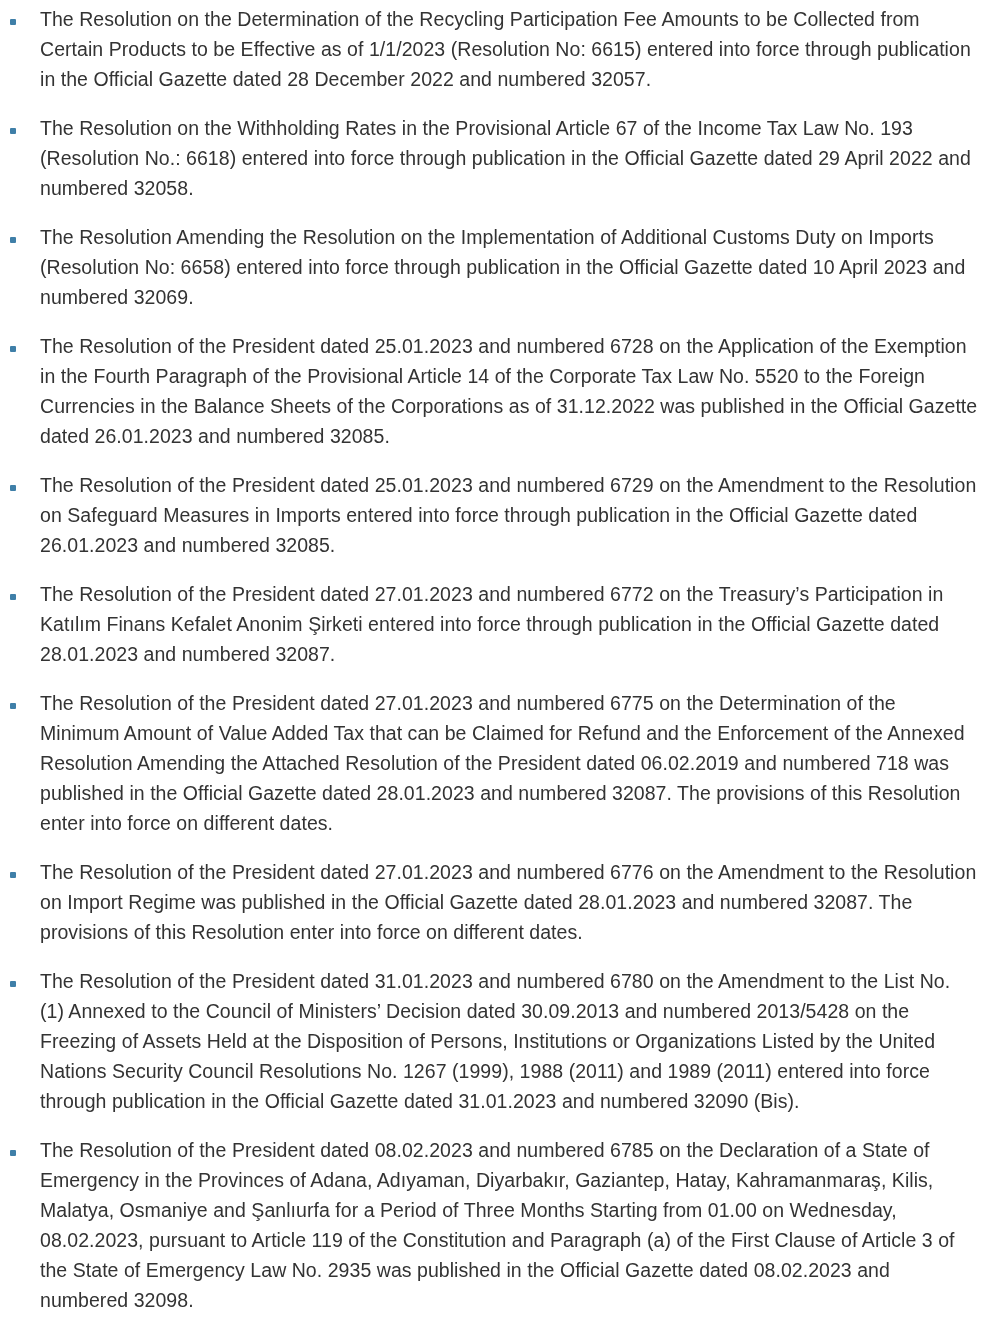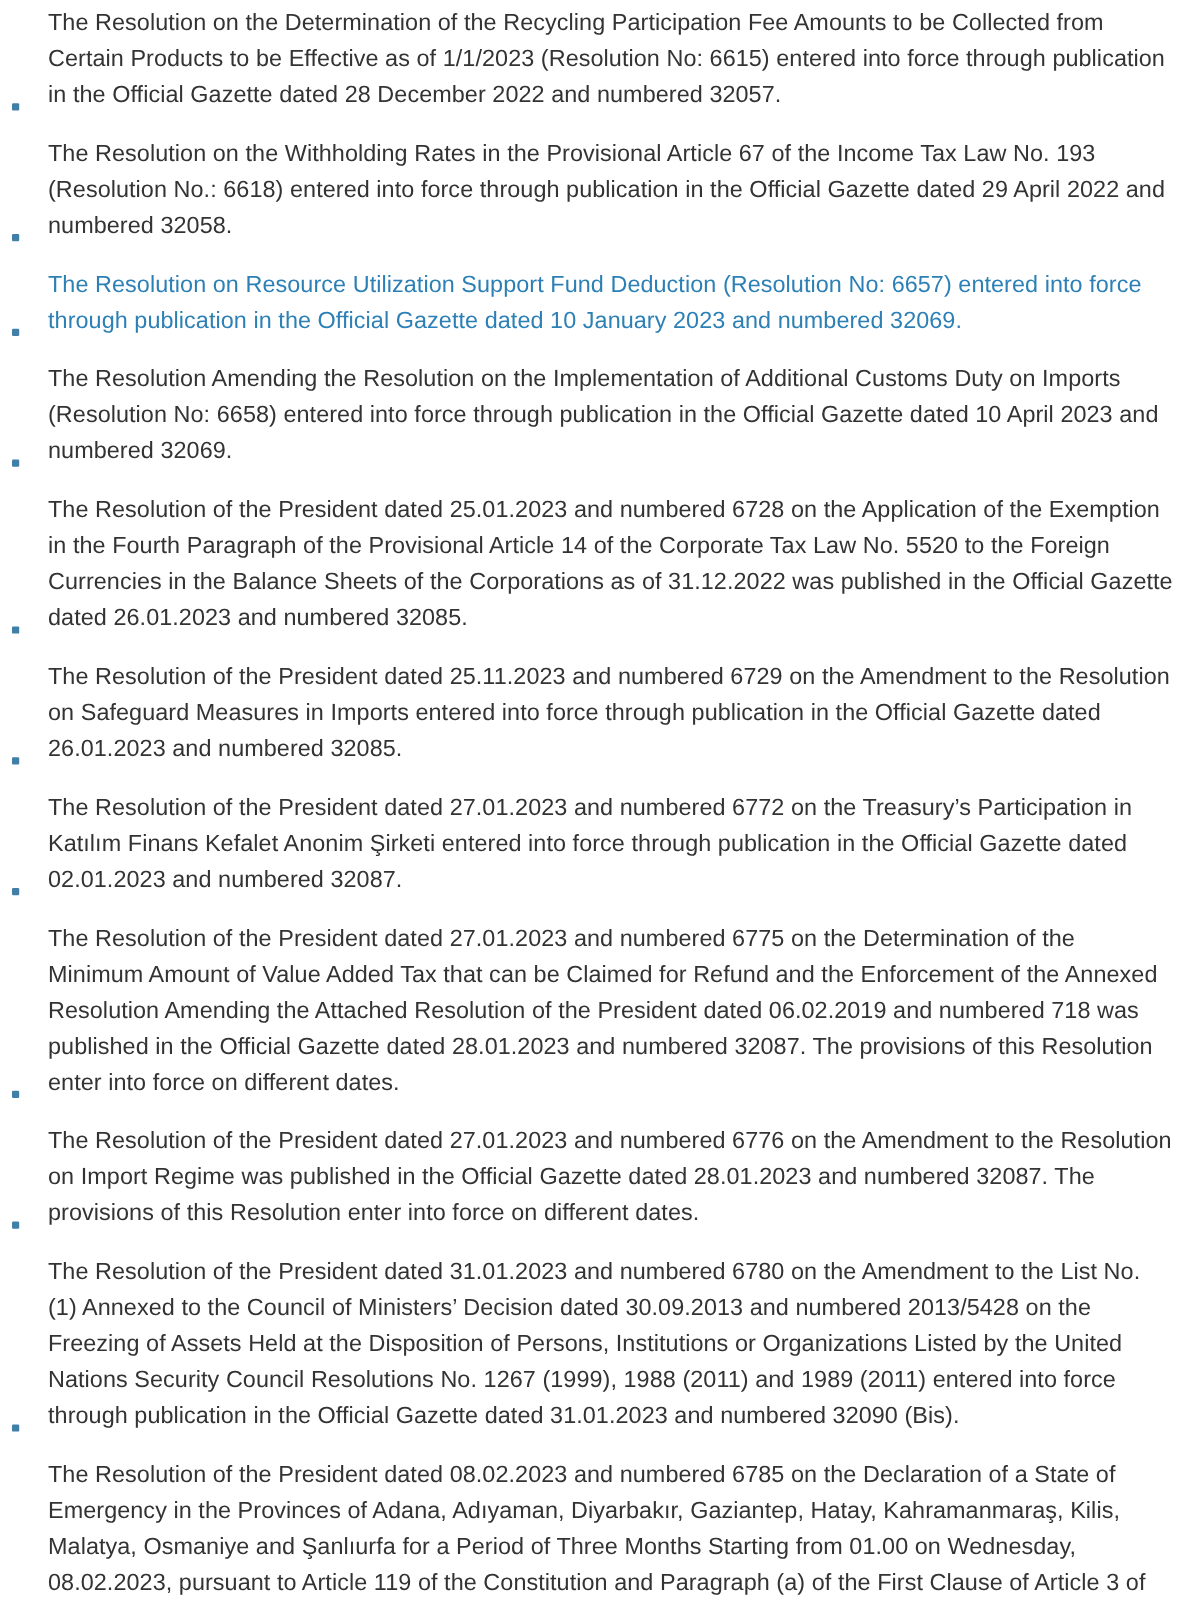--- a/index.html
+++ b/index.html
@@ -19,21 +19,21 @@
     padding: 4px 8px 10px 8px;
     background: #ffffff;
   }
   ul.bullet-list {
     list-style: none;
     margin: 0;
     padding: 0;
   }
   li.bullet-item {
     display: flex;
-    align-items: flex-end;
+    align-items: flex-start;
     margin: 0 0 19px 0;
   }
   li.bullet-item:last-child {
     margin-bottom: 0;
   }
   .bullet-marker {
     flex: 0 0 auto;
     width: 30px;
     padding-top: 10px;
     font-size: 13px;
@@ -70,43 +70,39 @@
     <li class="bullet-item">
       <span class="bullet-marker"><span class="sq"></span></span>
       <span class="bullet-text">The Resolution on the Determination of the Recycling Participation Fee Amounts to be Collected from Certain Products to be Effective as of 1/1/2023 (Resolution No: 6615) entered into force through publication in the Official Gazette dated 28 December 2022 and numbered 32057.</span>
     </li>
 
     <li class="bullet-item">
       <span class="bullet-marker"><span class="sq"></span></span>
       <span class="bullet-text">The Resolution on the Withholding Rates in the Provisional Article 67 of the Income Tax Law No. 193 (Resolution No.: 6618) entered into force through publication in the Official Gazette dated 29 April 2022 and numbered 32058.</span>
     </li>
 
-    <li class="bullet-item">
-      <span class="bullet-marker"><span class="sq"></span></span>
-      <span class="bullet-text highlight-blue">The Resolution on Resource Utilization Support Fund Deduction (Resolution No: 6657) entered into force through publication in the Official Gazette dated 10 January 2023 and numbered 32069.</span>
-    </li>
 
     <li class="bullet-item">
       <span class="bullet-marker"><span class="sq"></span></span>
       <span class="bullet-text">The Resolution Amending the Resolution on the Implementation of Additional Customs Duty on Imports (Resolution No: 6658) entered into force through publication in the Official Gazette dated 10 April 2023 and numbered 32069.</span>
     </li>
 
     <li class="bullet-item">
       <span class="bullet-marker"><span class="sq"></span></span>
       <span class="bullet-text">The Resolution of the President dated 25.01.2023 and numbered 6728 on the Application of the Exemption in the Fourth Paragraph of the Provisional Article 14 of the Corporate Tax Law No. 5520 to the Foreign Currencies in the Balance Sheets of the Corporations as of 31.12.2022 was published in the Official Gazette dated 26.01.2023 and numbered 32085.</span>
     </li>
 
     <li class="bullet-item">
       <span class="bullet-marker"><span class="sq"></span></span>
-      <span class="bullet-text">The Resolution of the President dated 25.11.2023 and numbered 6729 on the Amendment to the Resolution on Safeguard Measures in Imports entered into force through publication in the Official Gazette dated 26.01.2023 and numbered 32085.</span>
+      <span class="bullet-text">The Resolution of the President dated 25.01.2023 and numbered 6729 on the Amendment to the Resolution on Safeguard Measures in Imports entered into force through publication in the Official Gazette dated 26.01.2023 and numbered 32085.</span>
     </li>
 
     <li class="bullet-item">
       <span class="bullet-marker"><span class="sq"></span></span>
-      <span class="bullet-text">The Resolution of the President dated 27.01.2023 and numbered 6772 on the Treasury’s Participation in Katılım Finans Kefalet Anonim Şirketi entered into force through publication in the Official Gazette dated 02.01.2023 and numbered 32087.</span>
+      <span class="bullet-text">The Resolution of the President dated 27.01.2023 and numbered 6772 on the Treasury’s Participation in Katılım Finans Kefalet Anonim Şirketi entered into force through publication in the Official Gazette dated 28.01.2023 and numbered 32087.</span>
     </li>
 
     <li class="bullet-item">
       <span class="bullet-marker"><span class="sq"></span></span>
       <span class="bullet-text">The Resolution of the President dated 27.01.2023 and numbered 6775 on the Determination of the Minimum Amount of Value Added Tax that can be Claimed for Refund and the Enforcement of the Annexed Resolution Amending the Attached Resolution of the President dated 06.02.2019 and numbered 718 was published in the Official Gazette dated 28.01.2023 and numbered 32087. The provisions of this Resolution enter into force on different dates.</span>
     </li>
 
     <li class="bullet-item">
       <span class="bullet-marker"><span class="sq"></span></span>
       <span class="bullet-text">The Resolution of the President dated 27.01.2023 and numbered 6776 on the Amendment to the Resolution on Import Regime was published in the Official Gazette dated 28.01.2023 and numbered 32087. The provisions of this Resolution enter into force on different dates.</span>

